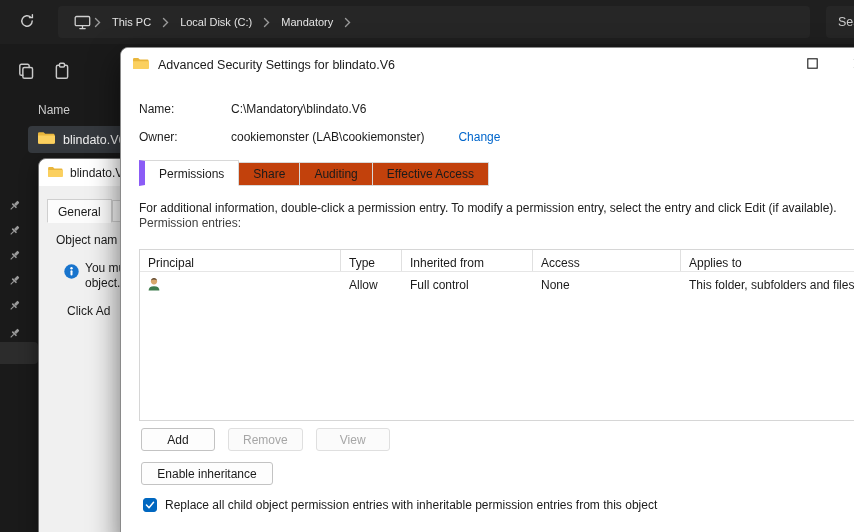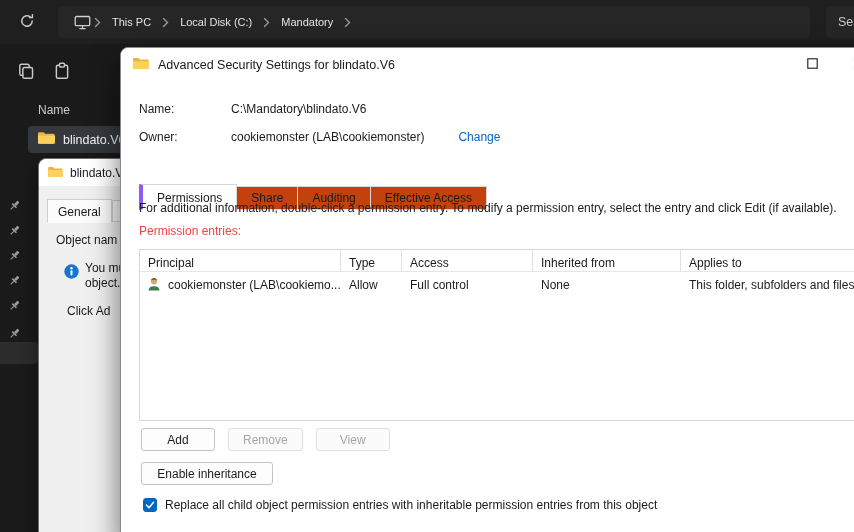--- a/index.html
+++ b/index.html
@@ -53,25 +53,25 @@
   .win-btn{width:46px;height:33px;background:none;border:none;display:flex;align-items:center;justify-content:center;}
 
   .frow{position:absolute;left:18px;display:flex;font-size:12px;color:#1b1b1b;align-items:flex-end;}
   .row-name{top:54px;}
   .row-owner{top:82px;}
   .flabel92{width:92px;display:inline-block;}
   .link{color:#0066cc;background:none;border:none;font-size:12px;margin-left:34px;}
 
   .adv-tabs{position:absolute;left:18px;top:112px;display:flex;align-items:flex-end;}
   .atab{font-size:12px;color:#1b1b1b;padding:4px 14px;border:1px solid #d8d8d8;border-left:none;background:#c2410c;white-space:nowrap;}
-  .atab:first-child{border-left:4px solid #8b5cf6;margin-top:24px;}
+  .atab:first-child{border-left:6px solid #8b5cf6;}
   .atab.active{background:#ffffff;border-bottom-color:#ffffff;padding-top:6px;}
 
   .adv-desc{position:absolute;left:18px;top:153px;font-size:12px;color:#202020;white-space:nowrap;}
-  .entries-label{position:absolute;left:18px;top:176px;font-size:12px;color:#ef4444;}
+  .entries-label{position:absolute;left:18px;top:168px;font-size:12px;color:#404040;}
 
   .ptable{position:absolute;left:18px;top:201px;width:728px;height:172px;border:1px solid #d6d6d6;background:#fff;overflow:hidden;}
   .thead{display:grid;grid-template-columns:201px 61px 131px 148px 1fr;height:22px;border-bottom:1px solid #e6e6e6;}
   .th{font-size:12px;color:#1b1b1b;padding:4px 0 0 8px;border-right:1px solid #e0e0e0;white-space:nowrap;overflow:hidden;background:none;text-align:left;border-top:none;border-bottom:none;border-left:none;}
   .th:last-child{border-right:none;}
   .trow{display:grid;grid-template-columns:201px 61px 131px 148px 1fr;height:26px;align-items:center;font-size:12px;color:#1b1b1b;}
   .td{padding-left:8px;white-space:nowrap;overflow:hidden;}
   .td.principal{display:flex;align-items:center;gap:6px;padding-left:6px;}
 
   .btn-row{position:absolute;left:20px;top:380px;display:flex;gap:13px;}
@@ -278,34 +278,33 @@
       <span class="atab">Effective Access</span>
     </div>
 
     <div class="adv-desc">For additional information, double-click a permission entry. To modify a permission entry, select the entry and click Edit (if available).</div>
     <div class="entries-label">Permission entries:</div>
 
     <div class="ptable">
       <div class="thead">
         <button class="th">Principal</button>
         <button class="th">Type</button>
+        <button class="th">Inherited from</button>
         <button class="th">Access</button>
-        <button class="th">Inherited from</button>
         <button class="th">Applies to</button>
       </div>
       <div class="trow">
         <span class="td principal">
           <span>
             <svg width="16" height="16" viewBox="0 0 16 16">
               <circle cx="8" cy="5.3" r="3.1" fill="#d9a86c"></circle>
               <path d="M4.9 4.6A3.2 3.2 0 0 1 8 2.1a3.2 3.2 0 0 1 3.1 2.5Q9.9 3.4 8 3.4t-3.1 1.2z" fill="#54402c"></path>
               <path d="M2.6 14.6q0-4.3 5.4-4.3t5.4 4.3z" fill="#3f7d4e"></path>
             </svg>
           </span>
-          <span>cookiemonster (LAB\cookiemo...</span>
         </span>
         <span class="td">Allow</span>
         <span class="td">Full control</span>
         <span class="td">None</span>
         <span class="td">This folder, subfolders and files</span>
       </div>
     </div>
 
     <div class="btn-row">
       <button class="btn">Add</button>

